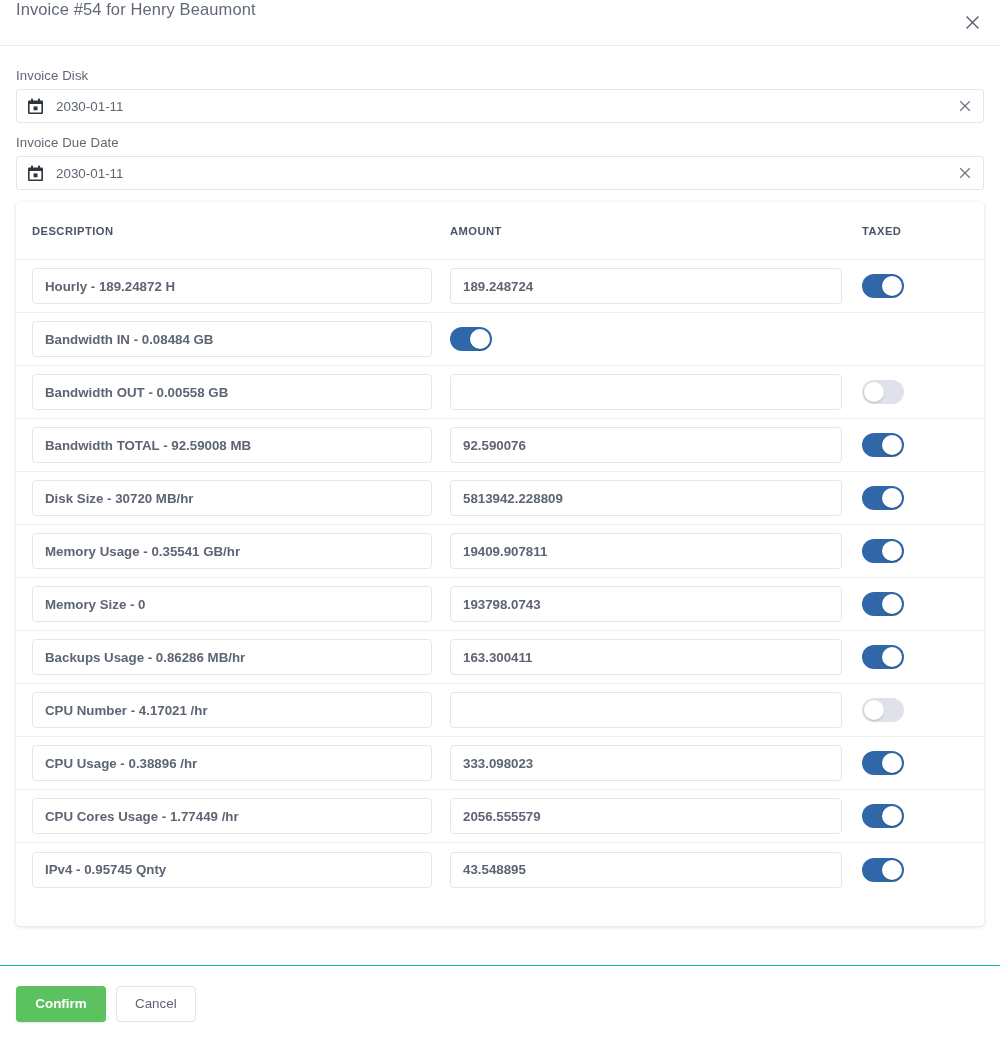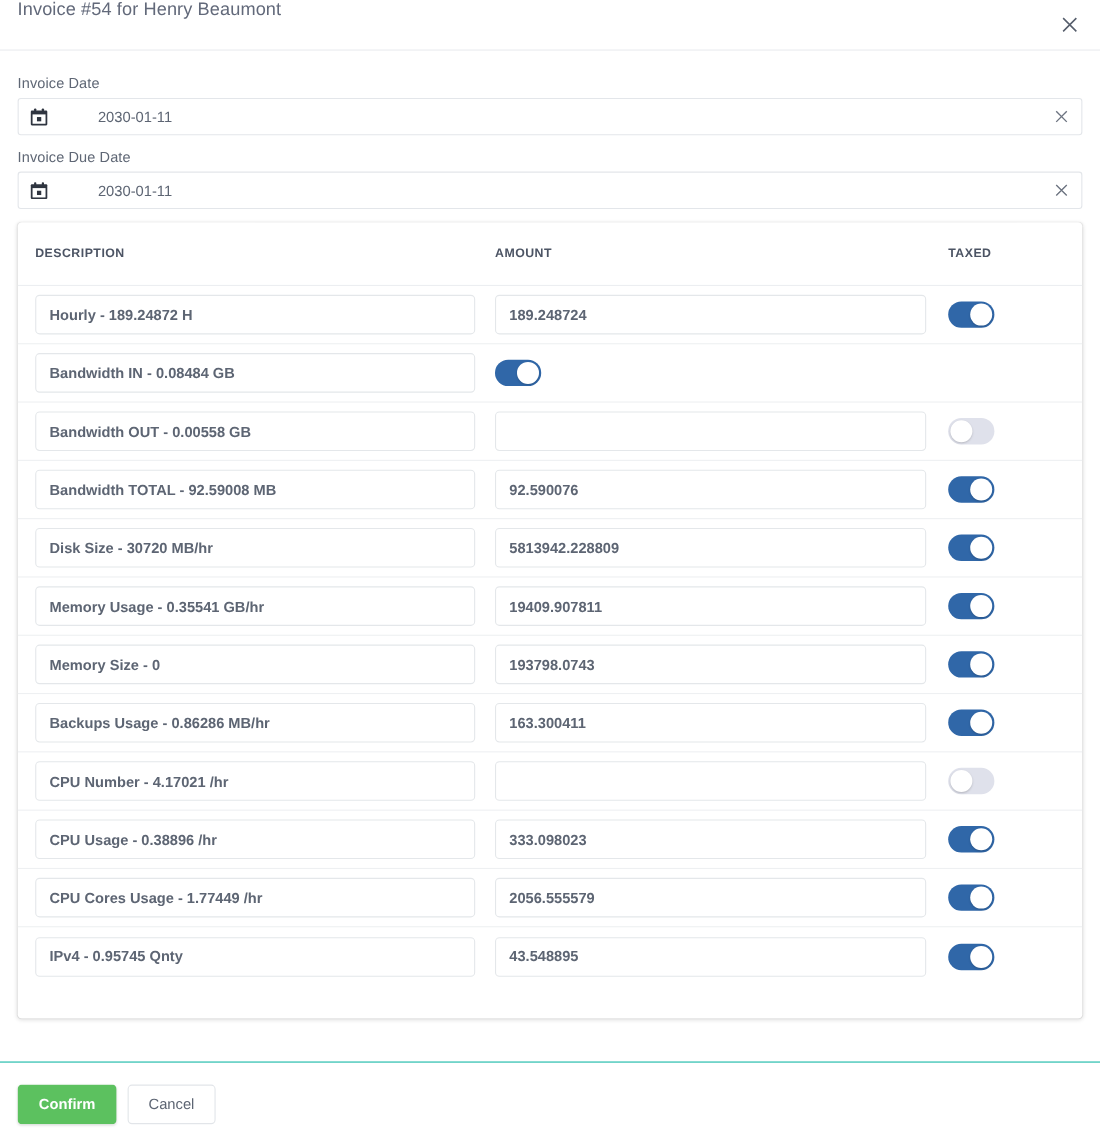--- a/index.html
+++ b/index.html
@@ -71,21 +71,20 @@
   .cal-icon {
     width: 17px;
     height: 17px;
     position: relative;
     flex: 0 0 auto;
     margin-right: 12px;
   }
   .date-value {
     font-size: 13.4px;
     color: #5d6573;
-    margin-left: 33px;
   }
   .field-clear {
     position: absolute;
     right: 6px;
     top: 50%;
     transform: translateY(-50%);
     width: 24px;
     height: 24px;
     display: flex;
     align-items: center;
@@ -215,21 +214,21 @@
     <div class="modal-title">Invoice #54 for Henry Beaumont</div>
     <div class="modal-close">
       <svg width="15" height="15" viewBox="0 0 15 15" aria-hidden="true">
         <path d="M1.5 1.5 L13.5 13.5 M13.5 1.5 L1.5 13.5" stroke="#555d6b" stroke-width="1.4" fill="none"></path>
       </svg>
     </div>
   </div>
 
   <div class="modal-body">
 
-    <div class="field-label">Invoice Date</div>
+    <div class="field-label">Invoice Disk</div>
     <div class="date-field">
       <span class="cal-icon">
         <svg width="17" height="17" viewBox="0 0 17 17" aria-hidden="true">
           <rect x="1" y="2.5" width="15" height="13.5" rx="1" fill="#2f3540"></rect>
           <rect x="4" y="0.6" width="2" height="3.2" rx="0.8" fill="#2f3540"></rect>
           <rect x="11" y="0.6" width="2" height="3.2" rx="0.8" fill="#2f3540"></rect>
           <rect x="2.6" y="6" width="11.8" height="8.5" fill="#ffffff"></rect>
           <rect x="6.6" y="8.4" width="3.9" height="3.9" fill="#2f3540"></rect>
         </svg>
       </span>

